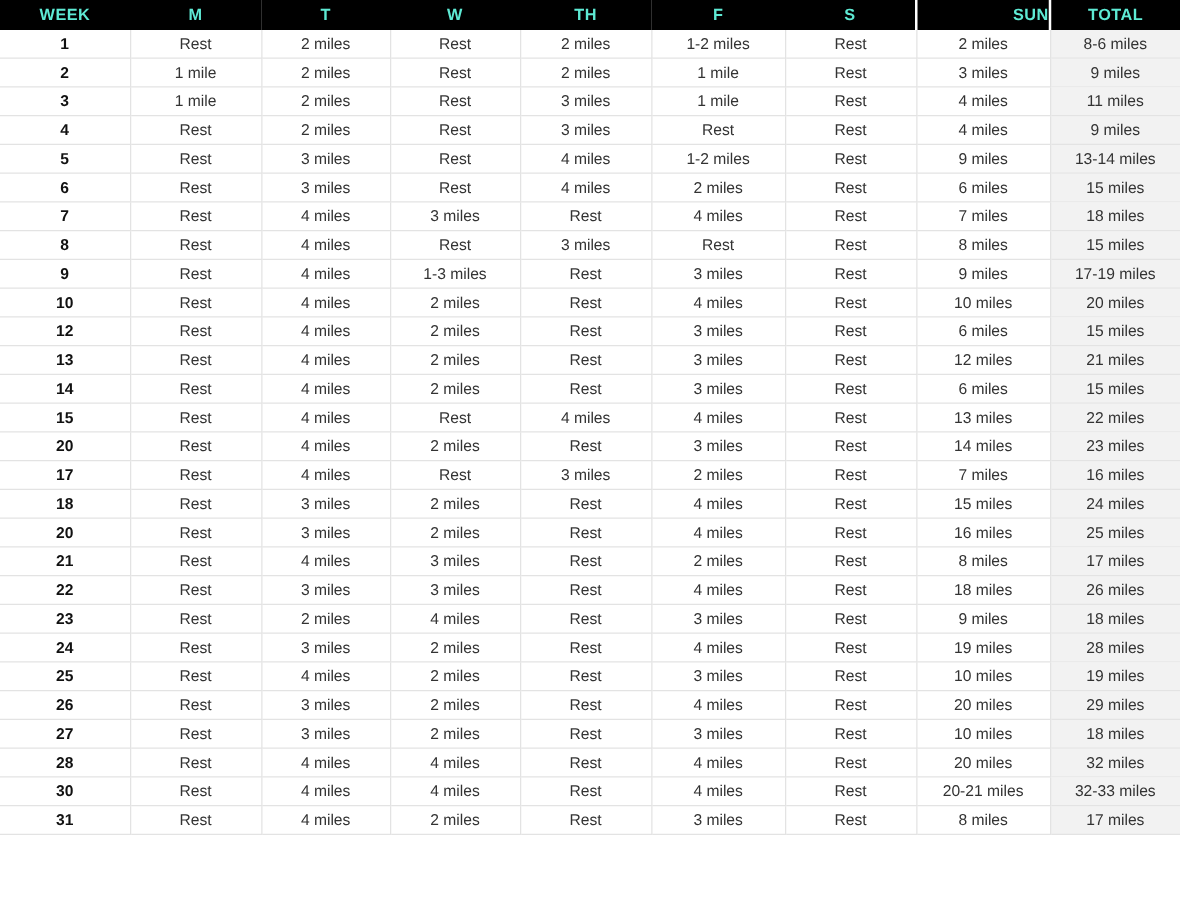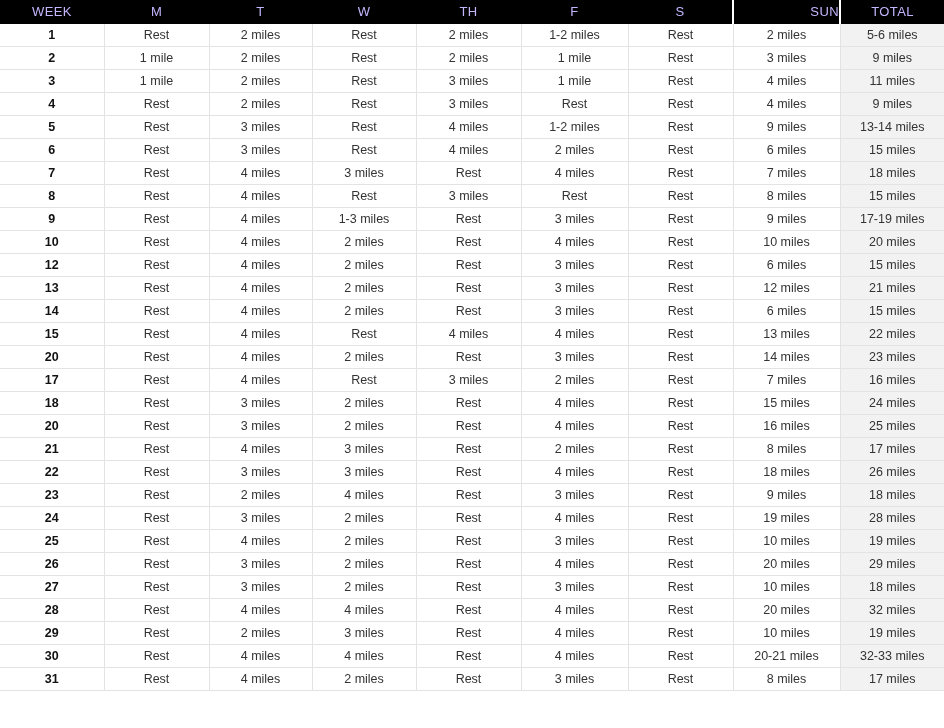--- a/index.html
+++ b/index.html
@@ -13,23 +13,23 @@
     overflow: hidden;
     font-family: "Liberation Sans", sans-serif;
   }
   table.plan {
     border-collapse: collapse;
     width: 944px;
     table-layout: fixed;
   }
   thead th {
     background: #000000;
-    color: #c4b5fd;
+    color: #5eead4;
     font-size: 13px;
-    font-weight: normal;
+    font-weight: bold;
     letter-spacing: 0.4px;
     height: 24px;
     line-height: 24px;
     padding: 0;
     text-align: center;
     vertical-align: middle;
     border: 0;
   }
   thead th.sep-left {
     border-left: 2px solid #ffffff;
@@ -106,21 +106,21 @@
   <tbody id="plan-body">
       <tr>
         <td class="week">1</td>
         <td>Rest</td>
         <td>2 miles</td>
         <td>Rest</td>
         <td>2 miles</td>
         <td>1-2 miles</td>
         <td>Rest</td>
         <td>2 miles</td>
-        <td class="total">5-6 miles</td>
+        <td class="total">8-6 miles</td>
       </tr>
       <tr>
         <td class="week">2</td>
         <td>1 mile</td>
         <td>2 miles</td>
         <td>Rest</td>
         <td>2 miles</td>
         <td>1 mile</td>
         <td>Rest</td>
         <td>3 miles</td>
@@ -382,31 +382,20 @@
       <tr>
         <td class="week">28</td>
         <td>Rest</td>
         <td>4 miles</td>
         <td>4 miles</td>
         <td>Rest</td>
         <td>4 miles</td>
         <td>Rest</td>
         <td>20 miles</td>
         <td class="total">32 miles</td>
-      </tr>
-      <tr>
-        <td class="week">29</td>
-        <td>Rest</td>
-        <td>2 miles</td>
-        <td>3 miles</td>
-        <td>Rest</td>
-        <td>4 miles</td>
-        <td>Rest</td>
-        <td>10 miles</td>
-        <td class="total">19 miles</td>
       </tr>
       <tr>
         <td class="week">30</td>
         <td>Rest</td>
         <td>4 miles</td>
         <td>4 miles</td>
         <td>Rest</td>
         <td>4 miles</td>
         <td>Rest</td>
         <td>20-21 miles</td>

